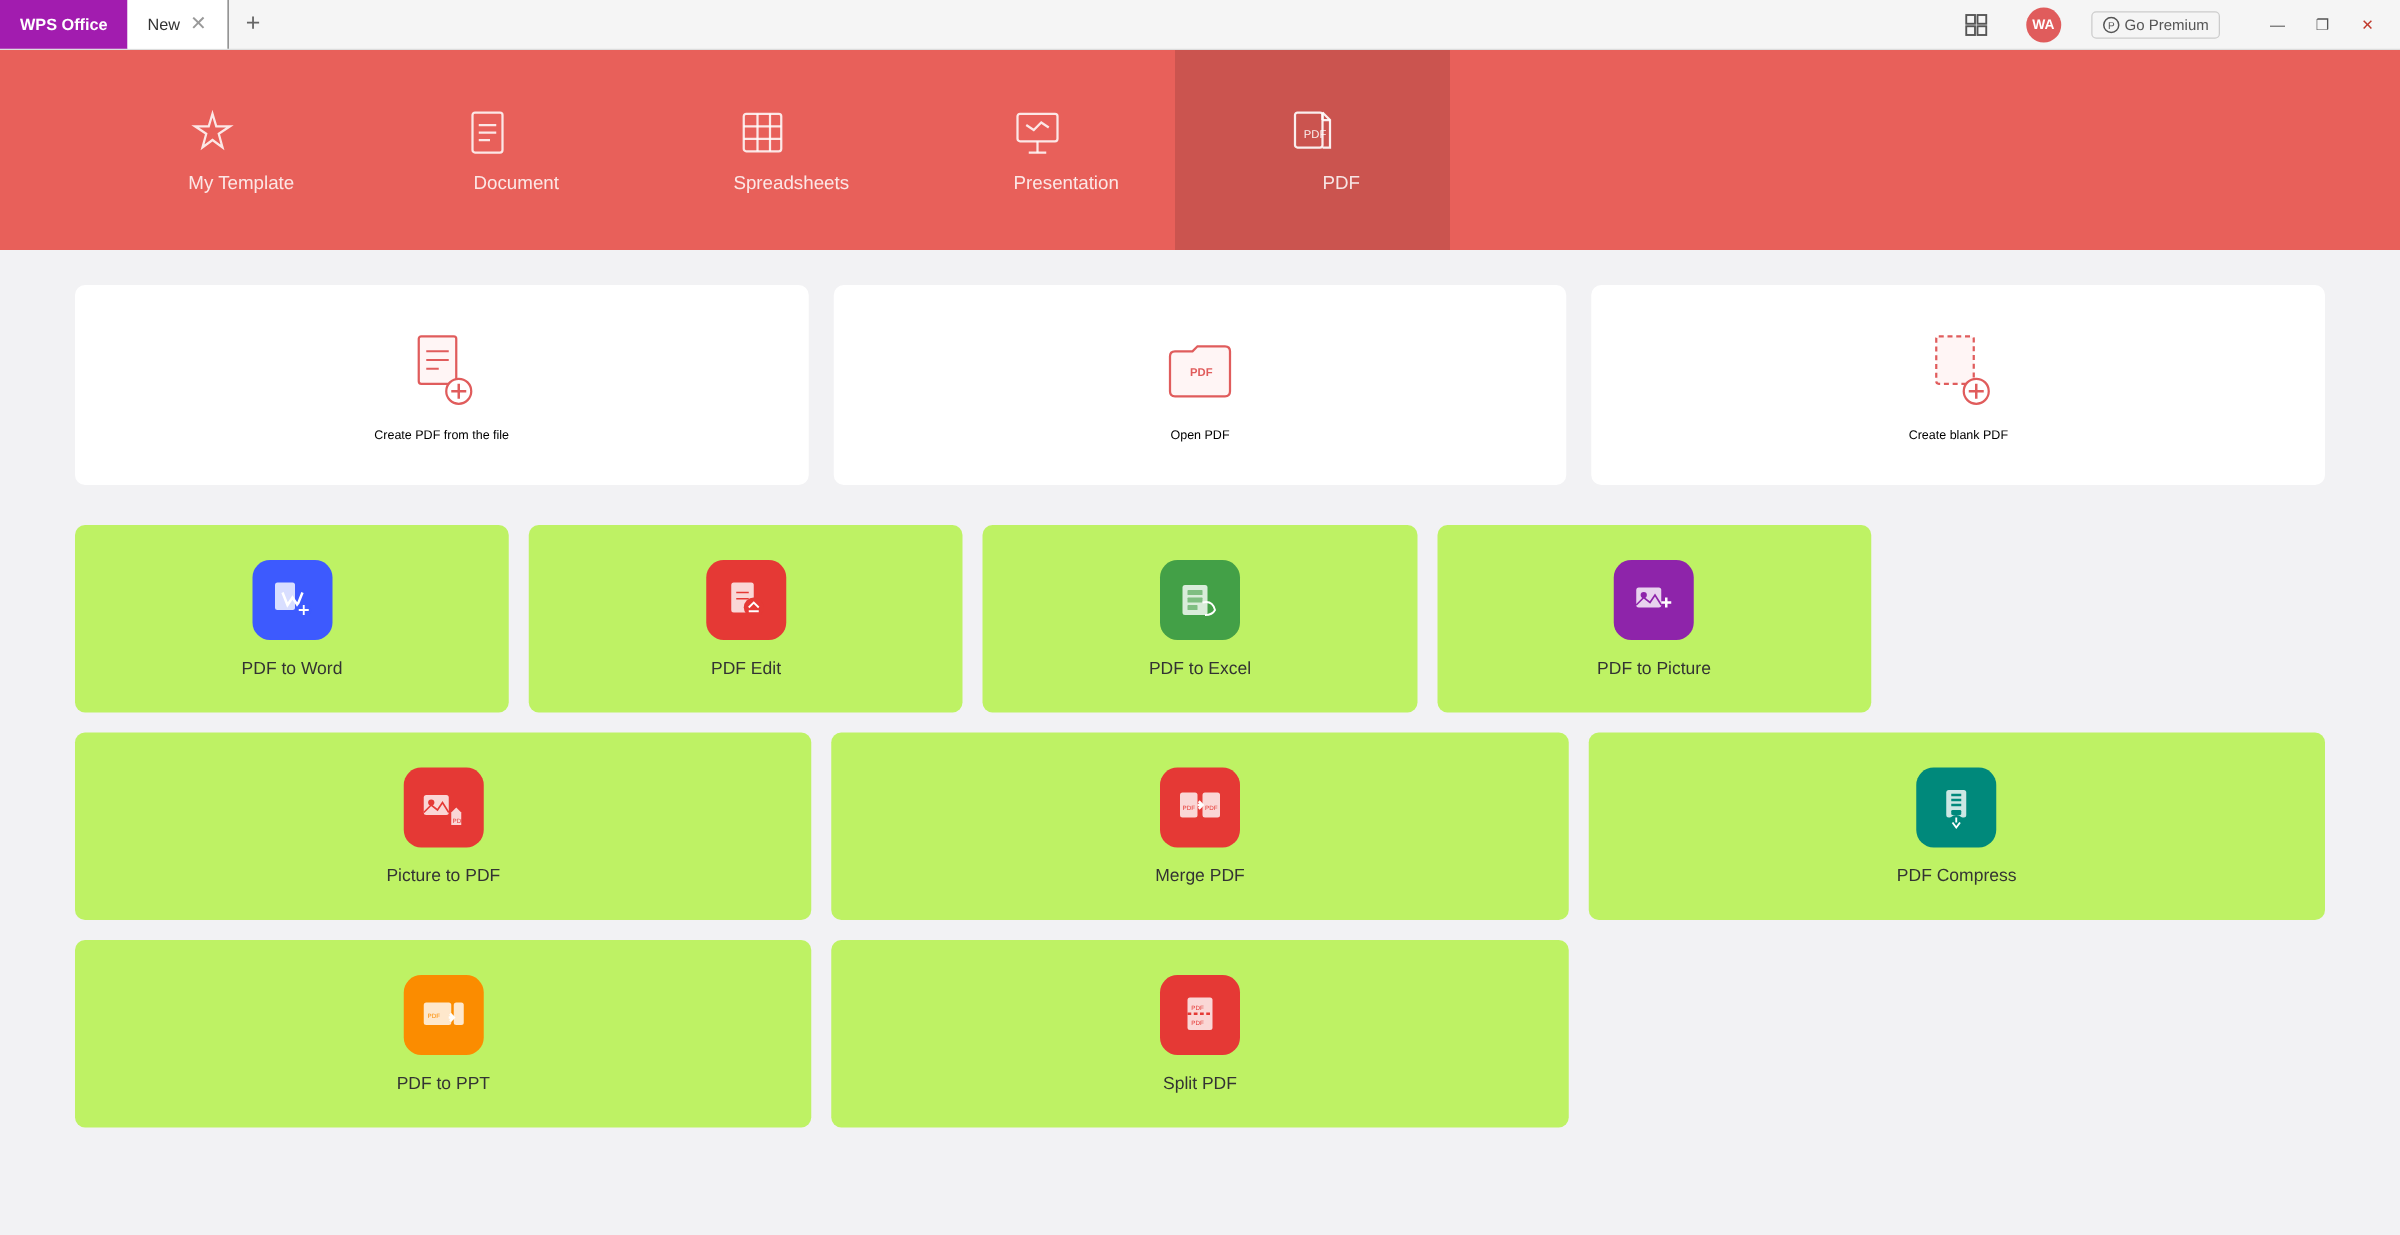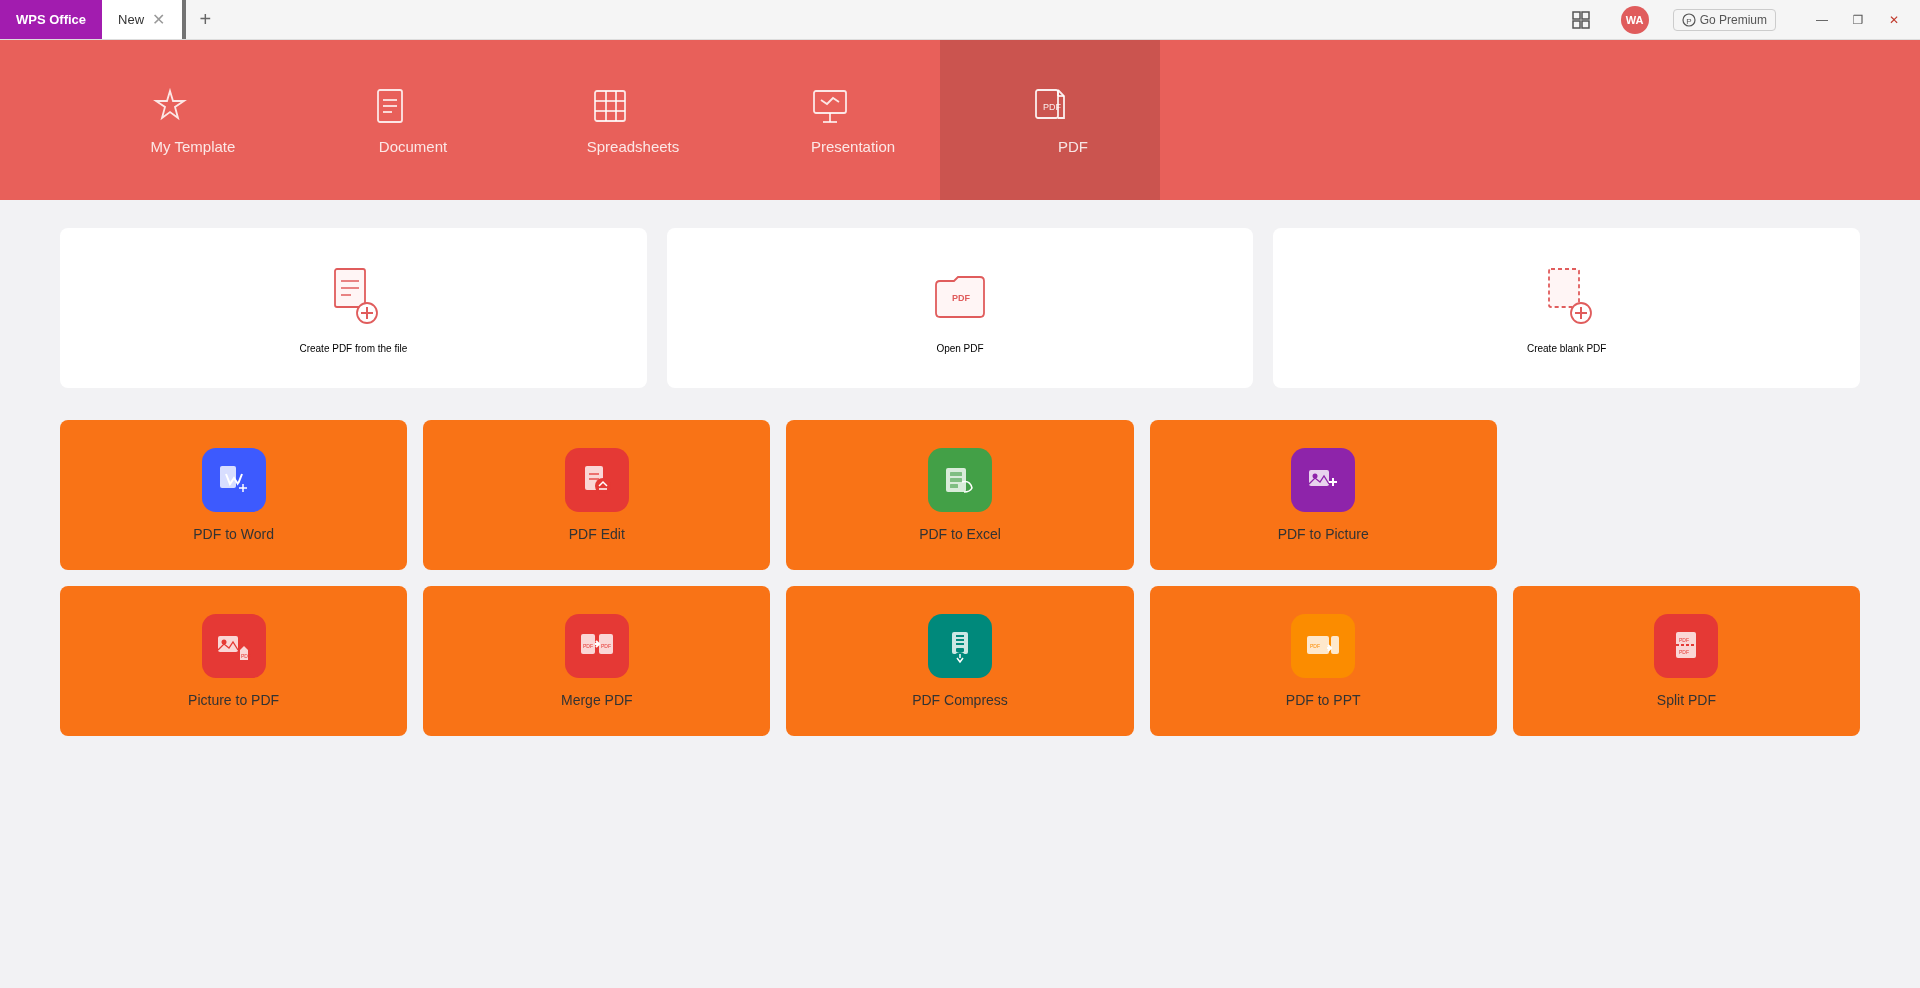--- a/index.html
+++ b/index.html
@@ -24,21 +24,21 @@
       align-items: center;
     }
     .titlebar-tab {
       display: flex;
       align-items: center;
       padding: 0 16px;
       height: 100%;
       font-size: 13px;
       color: #333;
       background: #fff;
-      border-right: 4px solid #737373;
+      border-right: 1px solid #737373;
       gap: 8px;
     }
     .titlebar-tab .close-btn {
       font-size: 16px;
       color: #999;
       cursor: pointer;
       line-height: 1;
     }
     .titlebar-plus {
       padding: 0 14px;
@@ -178,21 +178,21 @@
     }
 
     
     .section-title {
       font-size: 18px;
       font-weight: 600;
       color: #222;
       margin-bottom: 16px;
     }
     .feature-item {
-      background: #f97316;
+      background: #bef264;
       border-radius: 8px;
       display: flex;
       flex-direction: column;
       align-items: center;
       justify-content: flex-start;
       padding: 28px 16px;
       cursor: pointer;
       gap: 14px;
     }
     .feature-icon {
@@ -392,21 +392,21 @@
           <polyline points="4,22 10,16 15,20 19,14 24,22" stroke="#8e24aa" stroke-width="1.3" fill="none"></polyline>
           <path d="M24 20 L32 20 M28 16 L28 24" stroke="white" stroke-width="2"></path>
         </svg>
       </div>
       <span class="feature-label">PDF to Picture</span>
     </div>
 
     <div style="background:transparent;"></div>
   </div>
 
-  <div style="display:grid; grid-template-columns: repeat(5,1fr); gap:16px;">
+  <div style="display:grid; grid-template-columns: repeat(3,1fr); gap:16px;">
 
     <div class="feature-item">
       <div class="feature-icon" style="background:#e53935;">
         <svg viewBox="0 0 36 36" fill="none">
           <rect x="2" y="8" width="20" height="16" rx="2" fill="white" opacity="0.8"></rect>
           <circle cx="8" cy="14" r="2.5" fill="#e53935"></circle>
           <polyline points="2,22 8,16 13,20 17,14 22,22" stroke="#e53935" stroke-width="1.3" fill="none"></polyline>
           <path d="M24 22 L28 18 L32 22 L32 32 L24 32 Z" fill="white" opacity="0.8"></path>
           <text x="25" y="30" font-size="5" fill="#e53935" font-family="Arial">PDF</text>
         </svg>

